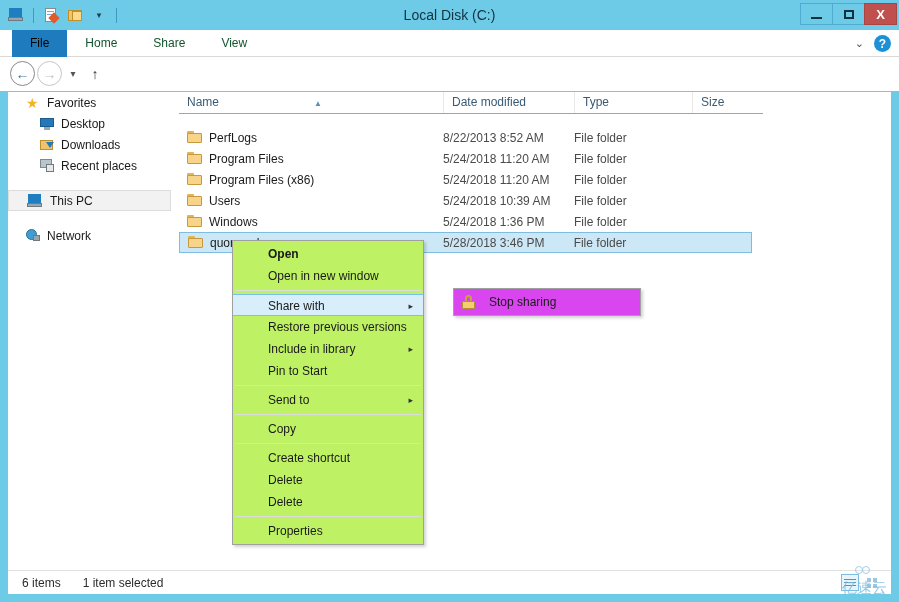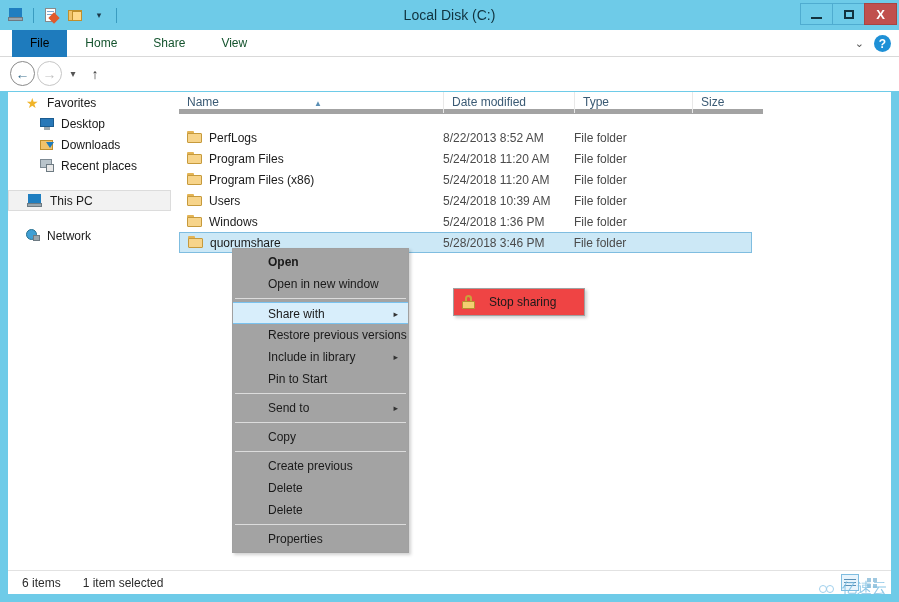--- a/index.html
+++ b/index.html
@@ -114,56 +114,55 @@
   .ico-dl .a { position: absolute; left: 6px; top: 3px; width: 0; height: 0; border-left: 4px solid transparent; border-right: 4px solid transparent; border-top: 6px solid #1e7bbd; }
   .ico-recent { position: relative; width: 14px; height: 13px; }
   .ico-recent .m { position: absolute; left: 0; top: 0; width: 12px; height: 9px; background: #b9c4cb; border: 1px solid #7d8a93; }
   .ico-recent .c { position: absolute; left: 6px; top: 5px; width: 8px; height: 8px; background: #e8e8e8; border: 1px solid #6d7a82; }
   .ico-net { position: relative; width: 14px; height: 13px; }
   .ico-net .g { position: absolute; left: 0; top: 0; width: 11px; height: 11px; border-radius: 50%; background: #3f9fd4; border: 1px solid #27708f; }
   .ico-net .p { position: absolute; left: 7px; top: 6px; width: 7px; height: 6px; background: #9aa6ad; border: 1px solid #6d7a82; }
 
   
   #filelist { position: absolute; left: 163px; top: 0; width: 720px; height: 478px; background: #ffffff; }
-  #colheaders { position: absolute; left: 8px; top: 0; width: 584px; height: 22px; border-bottom: 5px solid #a3a3a3; }
+  #colheaders { position: absolute; left: 8px; top: 0; width: 584px; height: 22px; border-bottom: 1px solid #a3a3a3; }
   .colh { position: absolute; top: 0; height: 21px; line-height: 21px; font-size: 12px; color: #3a5a74;
           border-left: 1px solid #e8e8e8; padding-left: 8px; }
   .colh:first-child { border-left: none; }
   .sort-arrow { position: absolute; top: 1px; font-size: 8px; color: #5a8fb5; }
 
   .row { position: absolute; left: 8px; width: 573px; height: 21px; display: flex; align-items: center; font-size: 12px; color: #1a1a1a; }
   .row.selected { background: #cce8f6; border: 1px solid #7fbde0; }
   .cell-name { width: 264px; display: flex; align-items: center; gap: 7px; padding-left: 8px; }
   .cell-date { width: 131px; color: #4a4a4a; }
   .cell-type { width: 118px; color: #4a4a4a; }
   .cell-size { width: 60px; color: #4a4a4a; }
 
   .ico-folder { position: relative; width: 15px; height: 13px; flex: none; }
   .ico-folder .tab2 { position: absolute; left: 0; top: 0; width: 7px; height: 3px; background: #e3b455; border-radius: 1px 1px 0 0; }
   .ico-folder .bd { position: absolute; left: 0; top: 2px; width: 15px; height: 10px; background: #f7d48a;
                     border: 1px solid #c69a3c; border-radius: 1px; }
 
   
   #ctxmenu {
-    position: absolute; left: 232px; top: 240px; width: 177px;
-    background: #a3a3a3; border: 1px solid #a0a0a0; padding: 2px 0;
+    position: absolute; left: 232px; top: 240px; width: 192px;
+    background: #bef264; border: 1px solid #a0a0a0; padding: 2px 0;
     box-shadow: 2px 2px 3px rgba(0,0,0,0.18);
-    margin-top: 8px;
   }
   .mi { position: relative; height: 22px; line-height: 22px; padding-left: 35px; font-size: 12px; color: #1a1a1a; }
   .mi.bold { font-weight: bold; }
   .mi.hl { background: #d8eefb; border-top: 1px solid #79c2ef; border-bottom: 1px solid #79c2ef; }
   .mi .arrow { position: absolute; right: 10px; top: 0; font-size: 9px; color: #333; }
   .msep { height: 1px; background: #dcdcdc; margin: 3px 2px 3px 2px; }
   .mgutter { position: absolute; left: 0; top: 0; width: 28px; height: 100%; }
 
   
   #submenu {
-    position: absolute; left: 453px; top: 288px; width: 132px;
-    background: #ef4444; border: 1px solid #a0a0a0; padding: 2px 0;
+    position: absolute; left: 453px; top: 288px; width: 188px;
+    background: #d946ef; border: 1px solid #a0a0a0; padding: 2px 0;
     box-shadow: 2px 2px 3px rgba(0,0,0,0.18);
   }
   .smi { position: relative; height: 22px; line-height: 22px; padding-left: 35px; font-size: 12px; color: #1a1a1a; }
   .smi .sicon { position: absolute; left: 8px; top: 4px; }
   .ico-lock { position: relative; width: 13px; height: 14px; }
   .ico-lock .sh { position: absolute; left: 3px; top: 0; width: 7px; height: 7px; border: 2px solid #caa23a; border-bottom: none; border-radius: 4px 4px 0 0; }
   .ico-lock .bd2 { position: absolute; left: 0; top: 6px; width: 13px; height: 8px; background: #f3cf70; border: 1px solid #b4912f; border-radius: 1px; }
   .ico-people { position: relative; width: 14px; height: 14px; background: #f3e4c0; border: 1px solid #b59a5e; }
   .ico-people .h1 { position: absolute; left: 2px; top: 2px; width: 4px; height: 4px; border-radius: 50%; background: #3d7a3d; }
   .ico-people .h2 { position: absolute; left: 7px; top: 3px; width: 4px; height: 4px; border-radius: 50%; background: #4e8fb8; }
@@ -180,21 +179,21 @@
   #st-sel { margin-left: 22px; }
   #viewbtns { position: absolute; right: 10px; top: 3px; display: flex; gap: 4px; align-items: center; }
   .vb { width: 18px; height: 17px; display: flex; align-items: center; justify-content: center; }
   .vb.active { border: 1px solid #7fbde0; background: #e8f4fc; }
   .vb-det { position: relative; width: 12px; height: 10px; }
   .vb-det i { position: absolute; left: 0; width: 12px; height: 1px; background: #5a8fb5; }
   .vb-ico { position: relative; width: 11px; height: 10px; }
   .vb-ico i { position: absolute; width: 4px; height: 4px; background: #9fc8e0; }
 
   
-  #watermark { position: absolute; right: 12px; bottom: 4px; display: flex; align-items: center; gap: 3px; opacity: 0.85; }
+  #watermark { position: absolute; right: 12px; bottom: 4px; display: flex; align-items: center; gap: 3px; opacity: 0.85; flex-direction: column; }
   #watermark .cloud { position: relative; width: 20px; height: 13px; }
   #watermark .cloud i { position: absolute; border: 1.5px solid #8fc7e8; border-radius: 50%; }
   #watermark .cloud i:nth-child(1) { left: 0; top: 3px; width: 8px; height: 8px; }
   #watermark .cloud i:nth-child(2) { left: 7px; top: 3px; width: 8px; height: 8px; }
   #watermark .wtext { font-size: 15px; color: #7dbfe3; font-family: "DejaVu Sans", sans-serif; }
 </style>
 </head>
 <body>
 
 <div id="window">
@@ -480,21 +479,21 @@
 
     <div class="msep"></div>
 
     <div class="mi">
       <span>Copy</span>
     </div>
 
     <div class="msep"></div>
 
     <div class="mi">
-      <span>Create previous</span>
+      <span>Create shortcut</span>
     </div>
     <div class="mi">
       <span>Delete</span>
     </div>
     <div class="mi">
       <span>Delete</span>
     </div>
 
     <div class="msep"></div>
 

